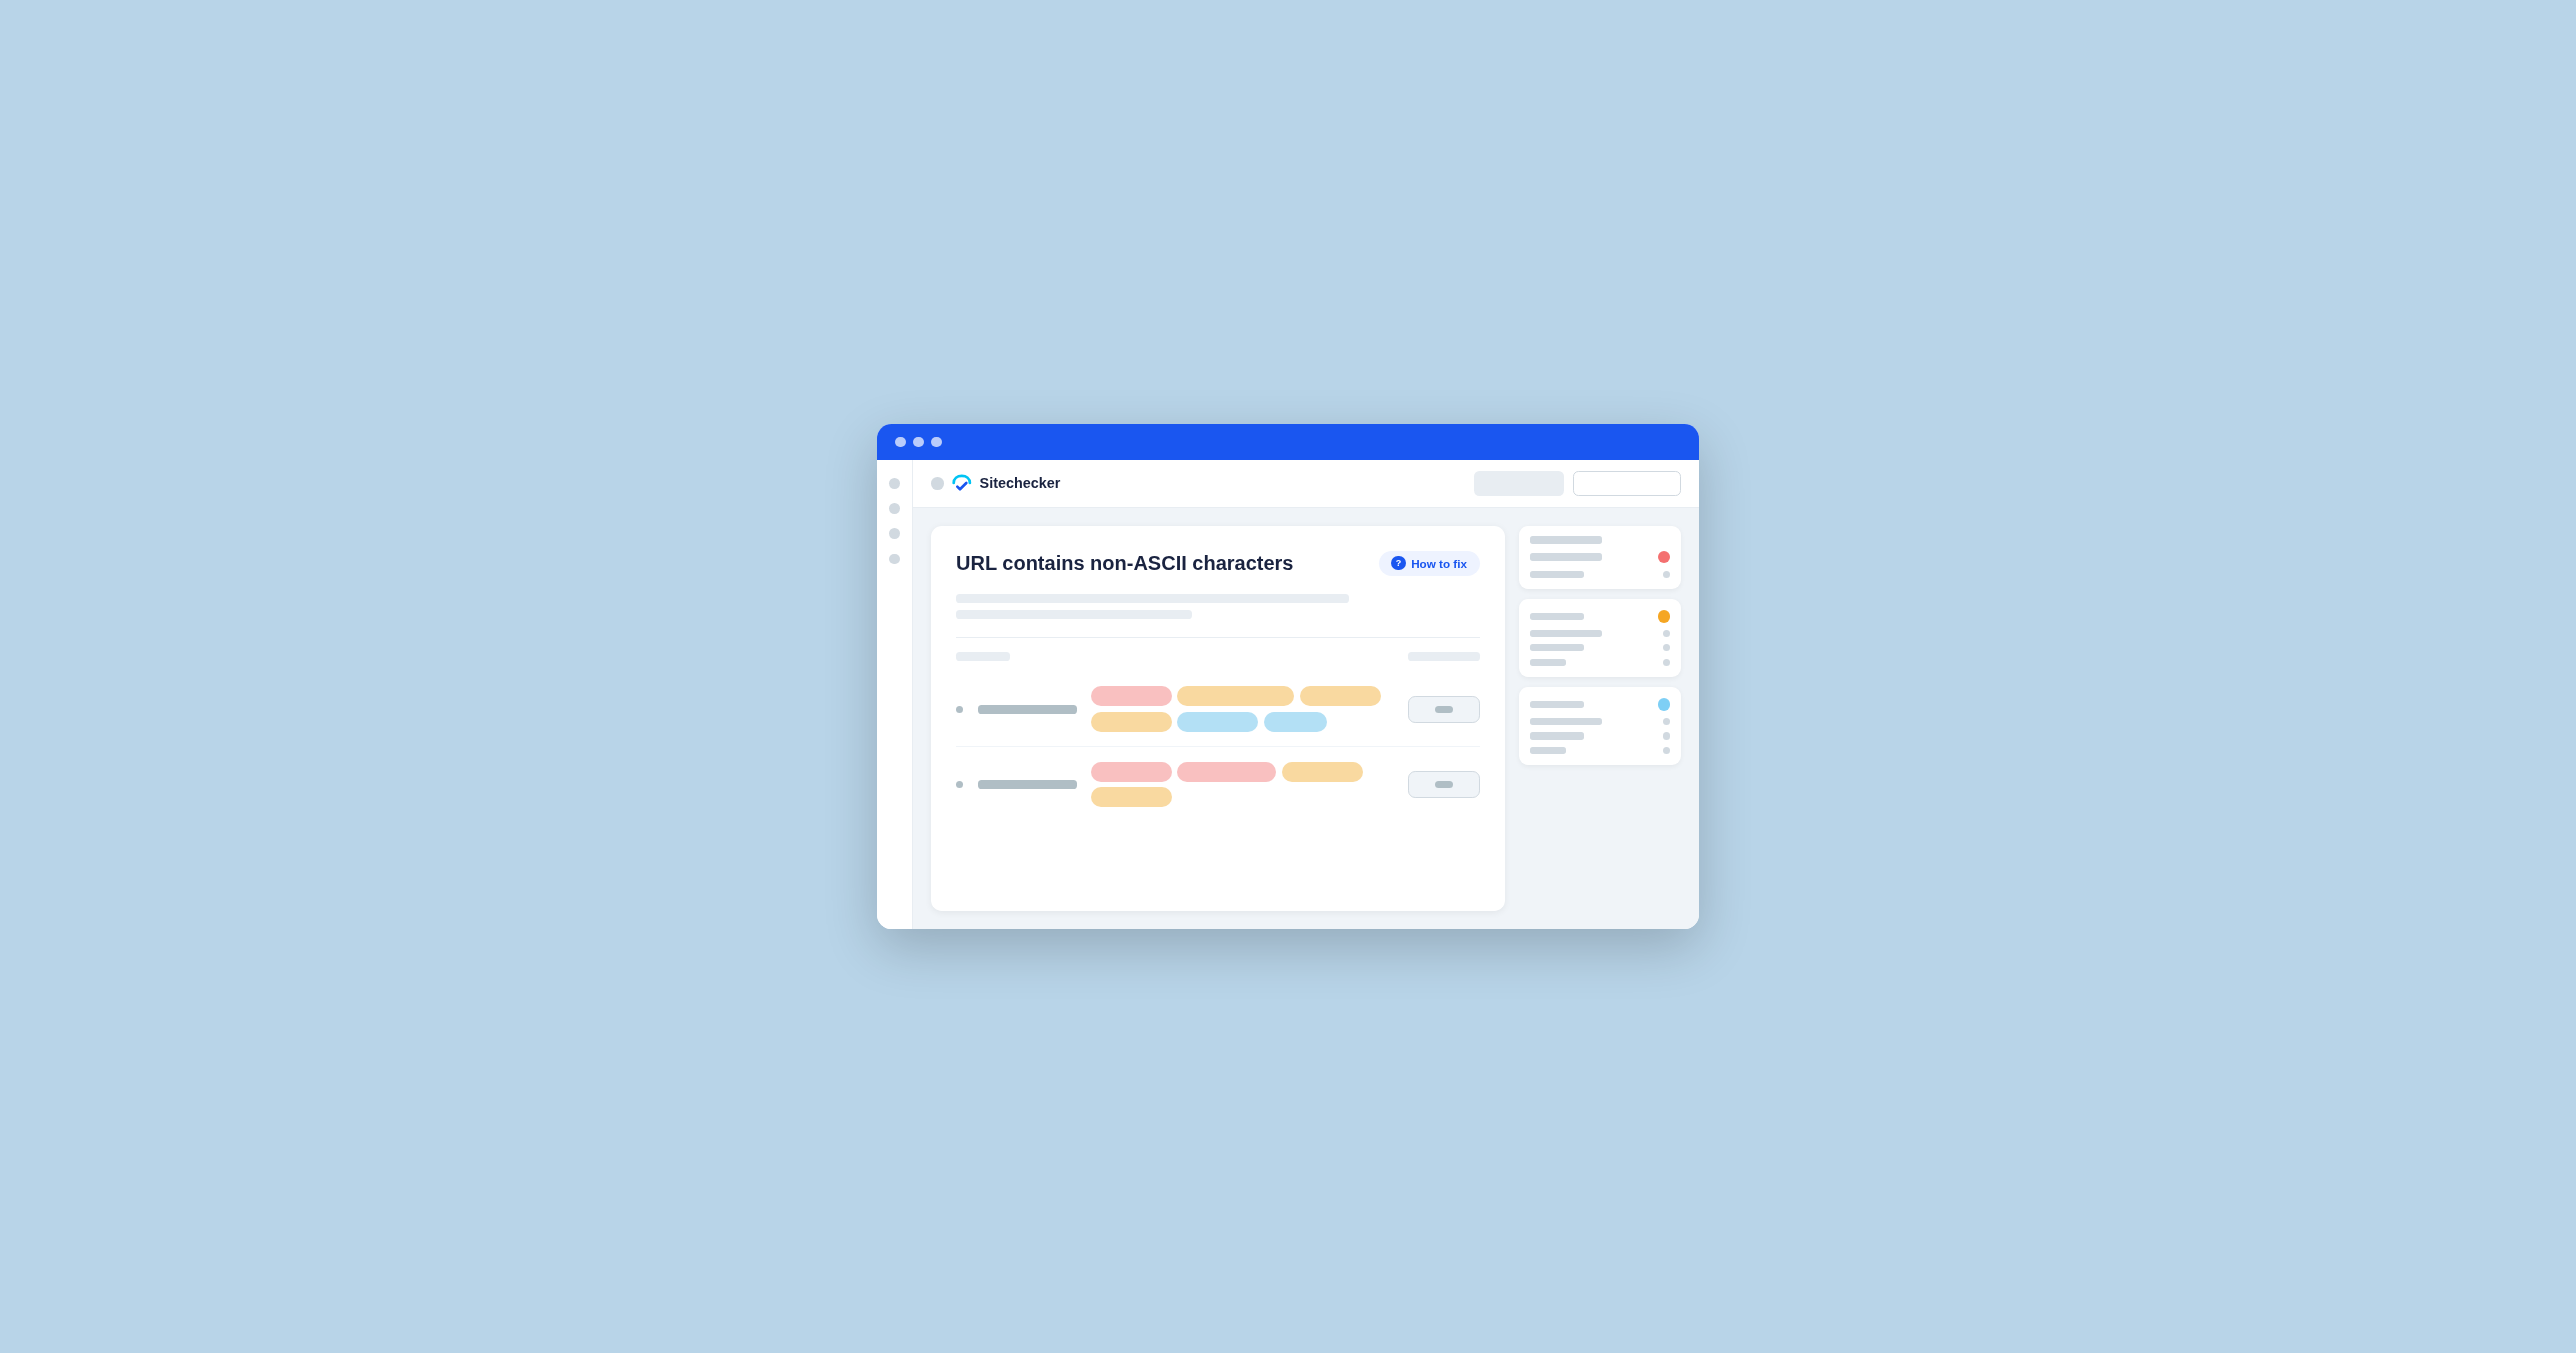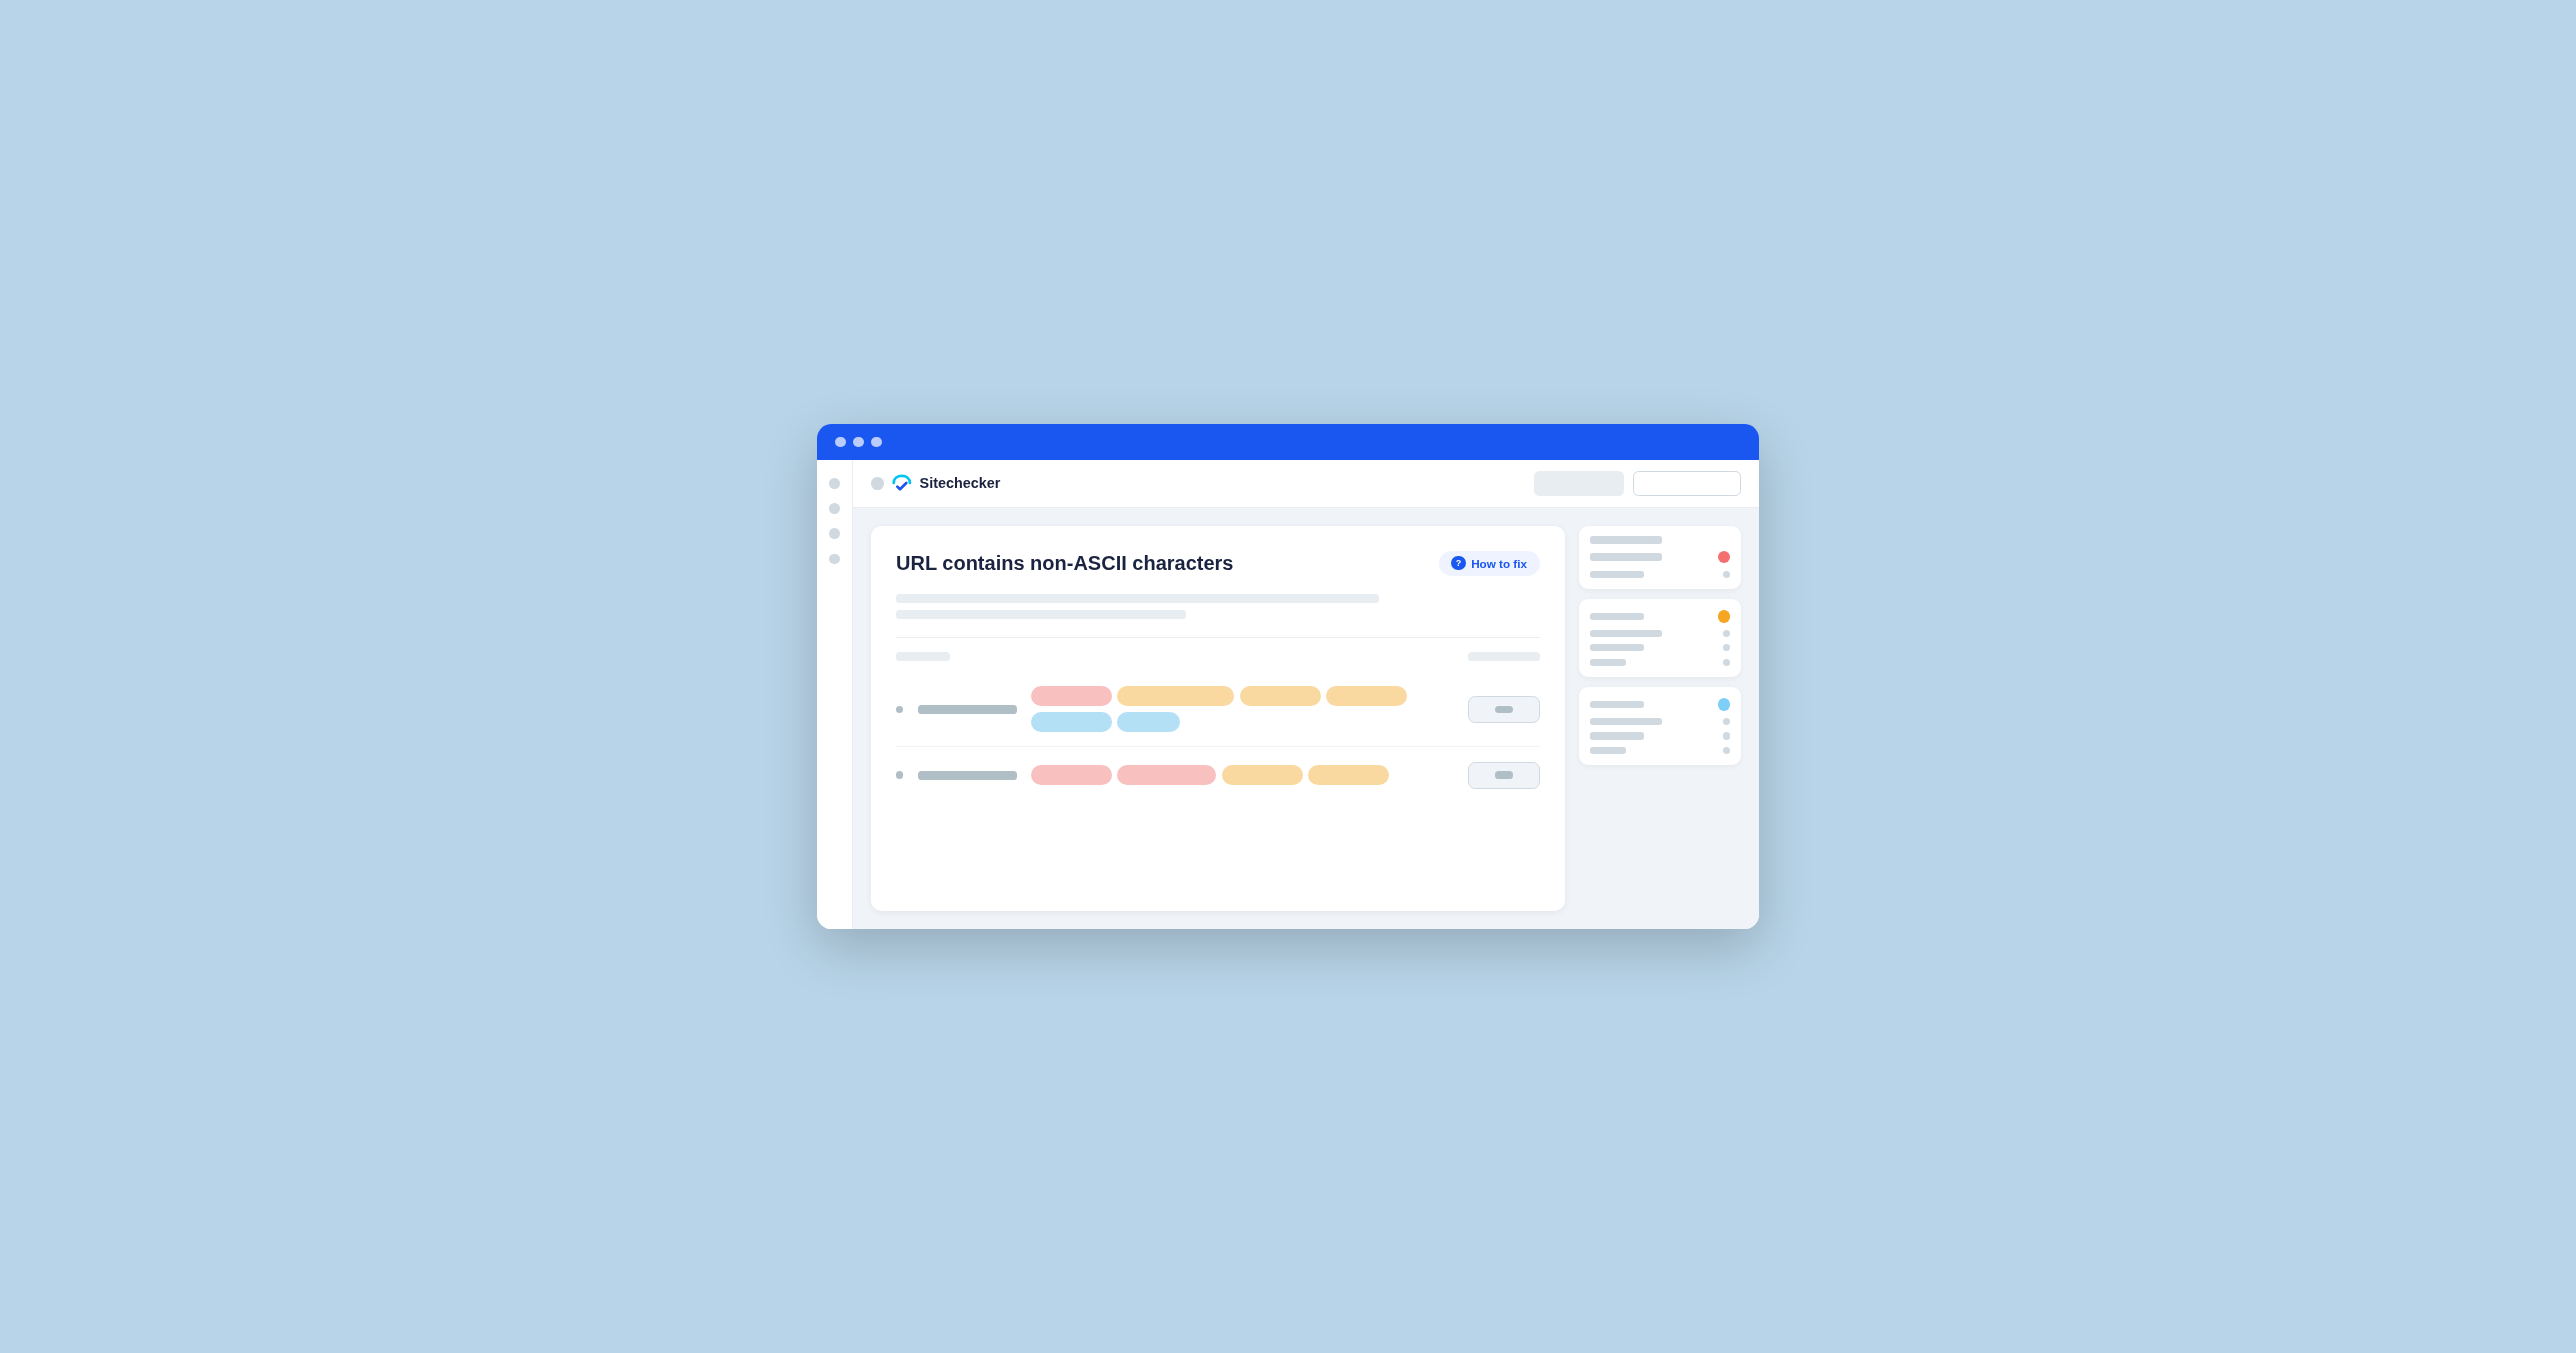--- a/index.html
+++ b/index.html
@@ -7,21 +7,21 @@
     body {
       background-color: #b8d4e8;
       display: flex;
       align-items: center;
       justify-content: center;
       min-height: 100vh;
       font-family: -apple-system, BlinkMacSystemFont, 'Segoe UI', sans-serif;
     }
 
     .browser-window {
-      width: 942px;
+      width: 822px;
       border-radius: 14.4px;
       overflow: hidden;
       box-shadow: 0 18px 54px rgba(0,0,0,0.2);
       background: #fff;
     }
 
     .browser-titlebar {
       background: #1a56f0;
       padding: 12.6px 18px;
       display: flex;

